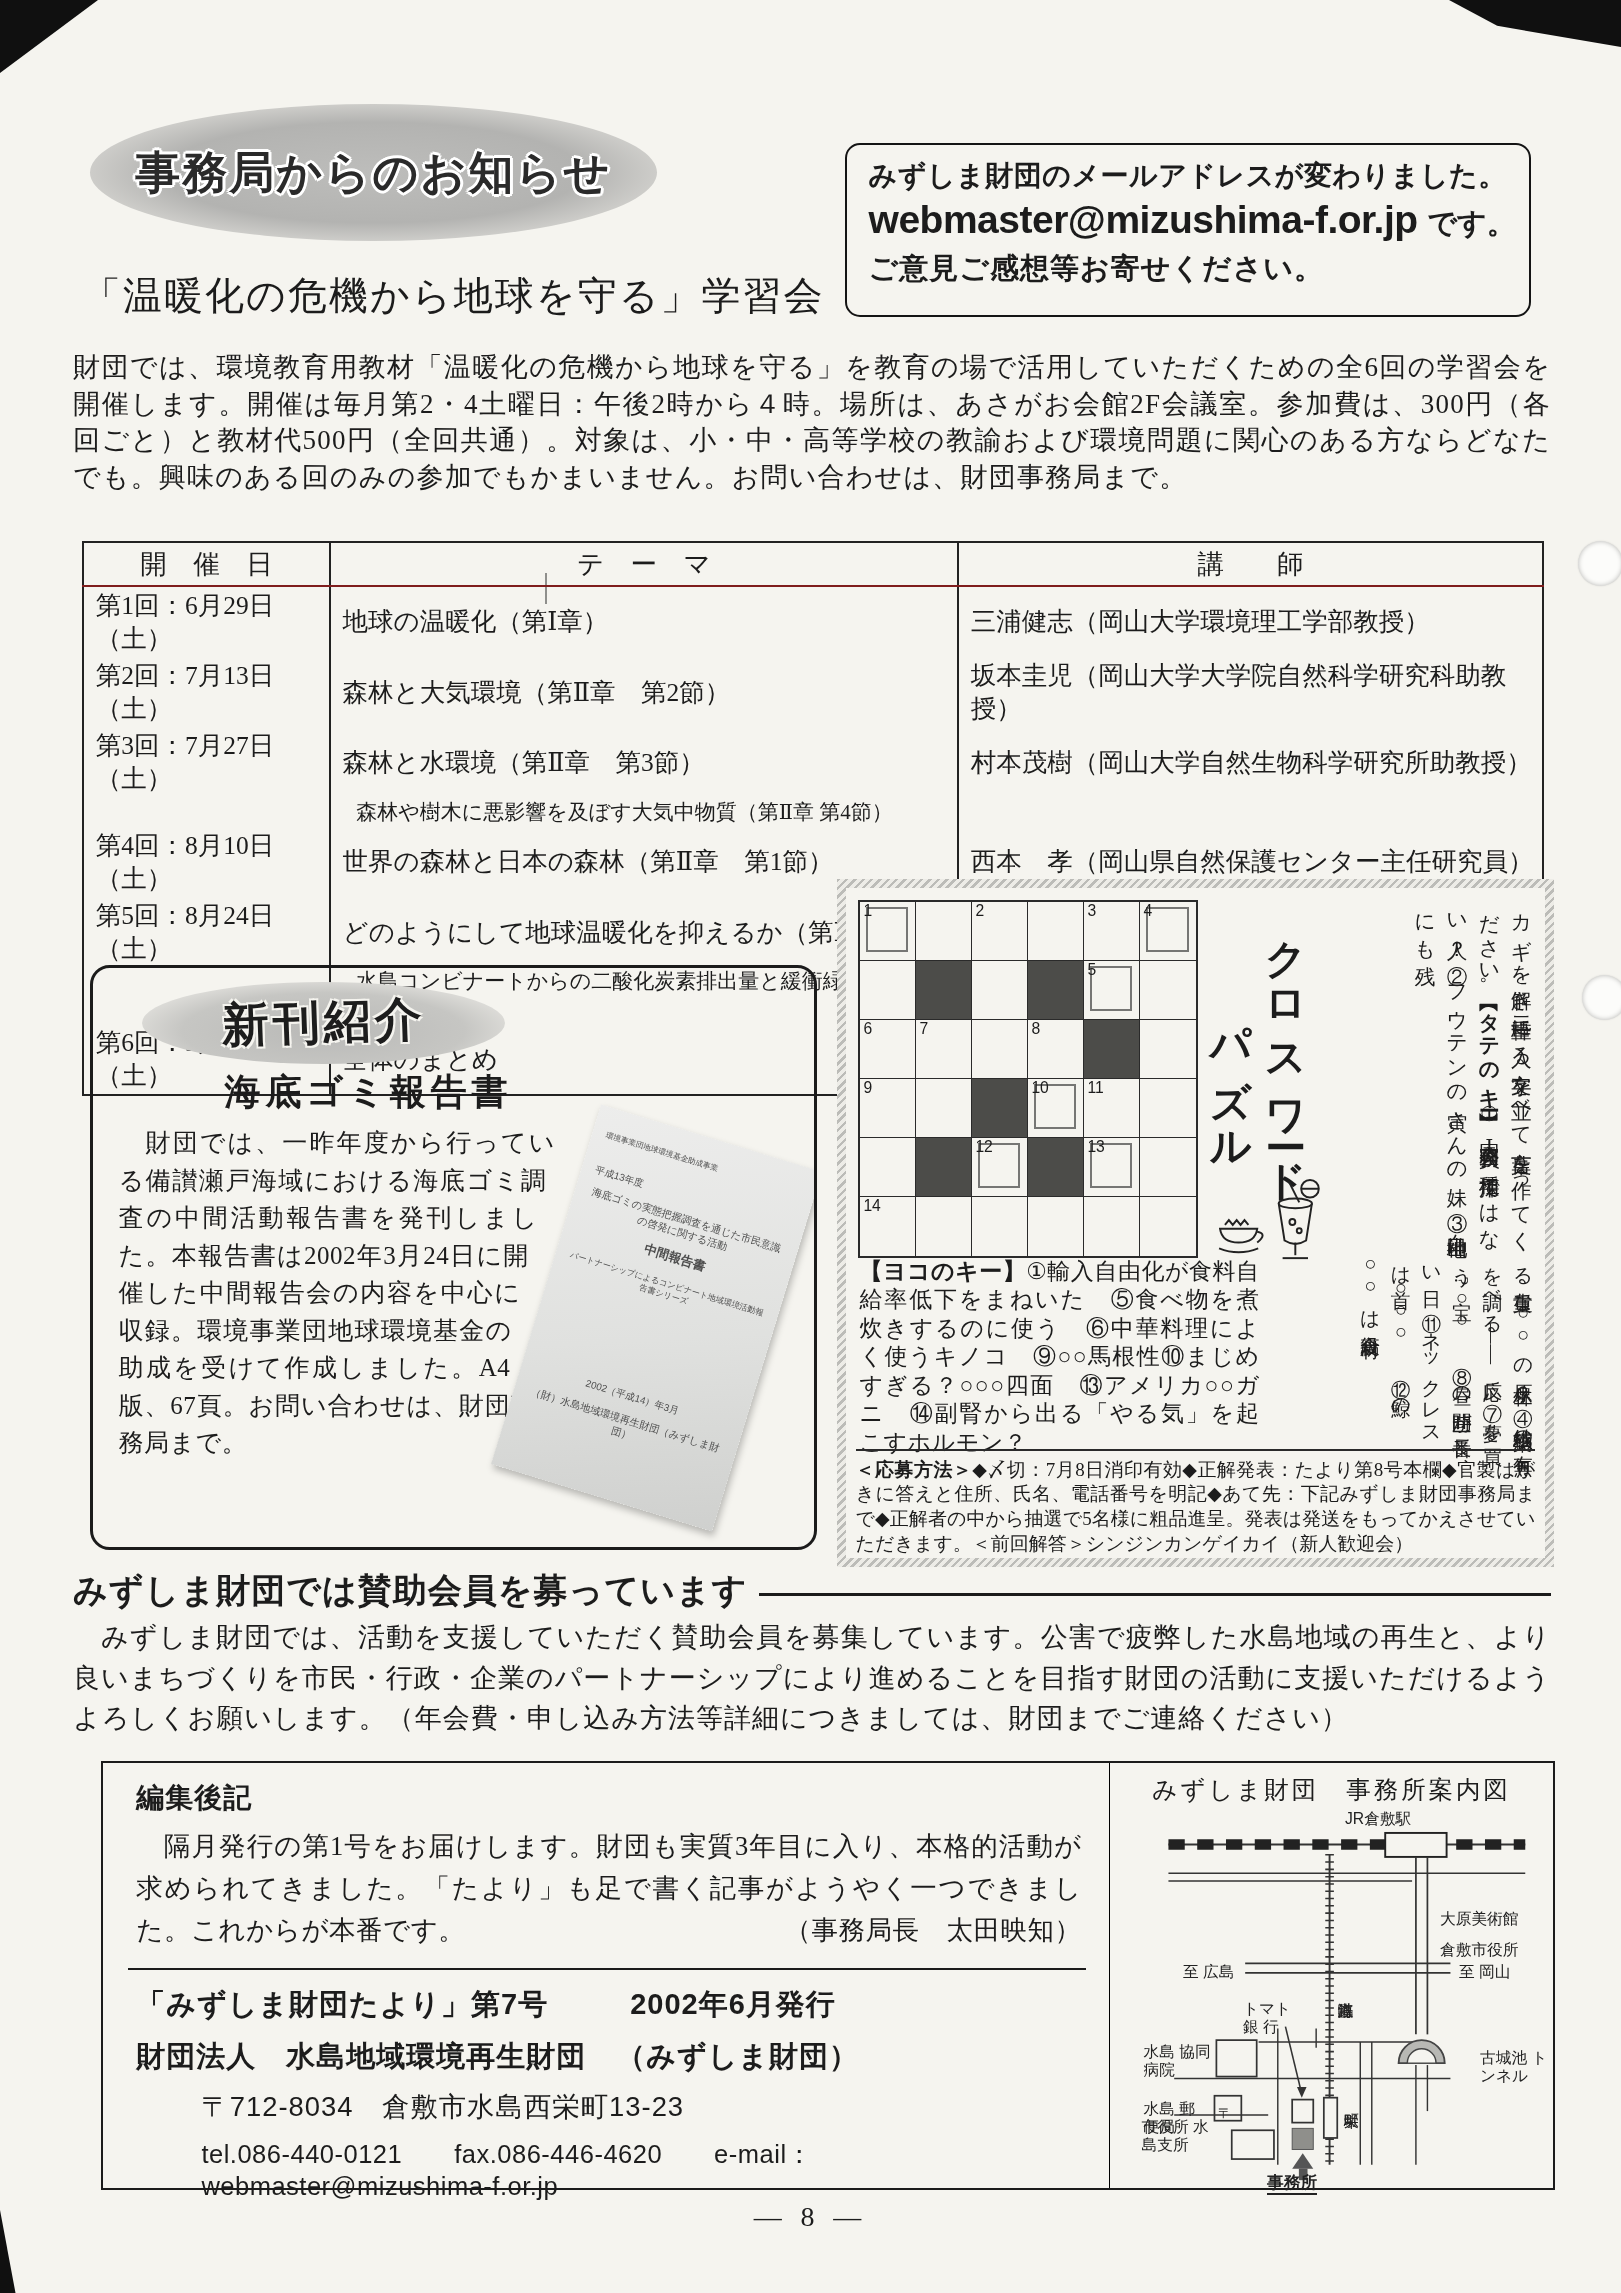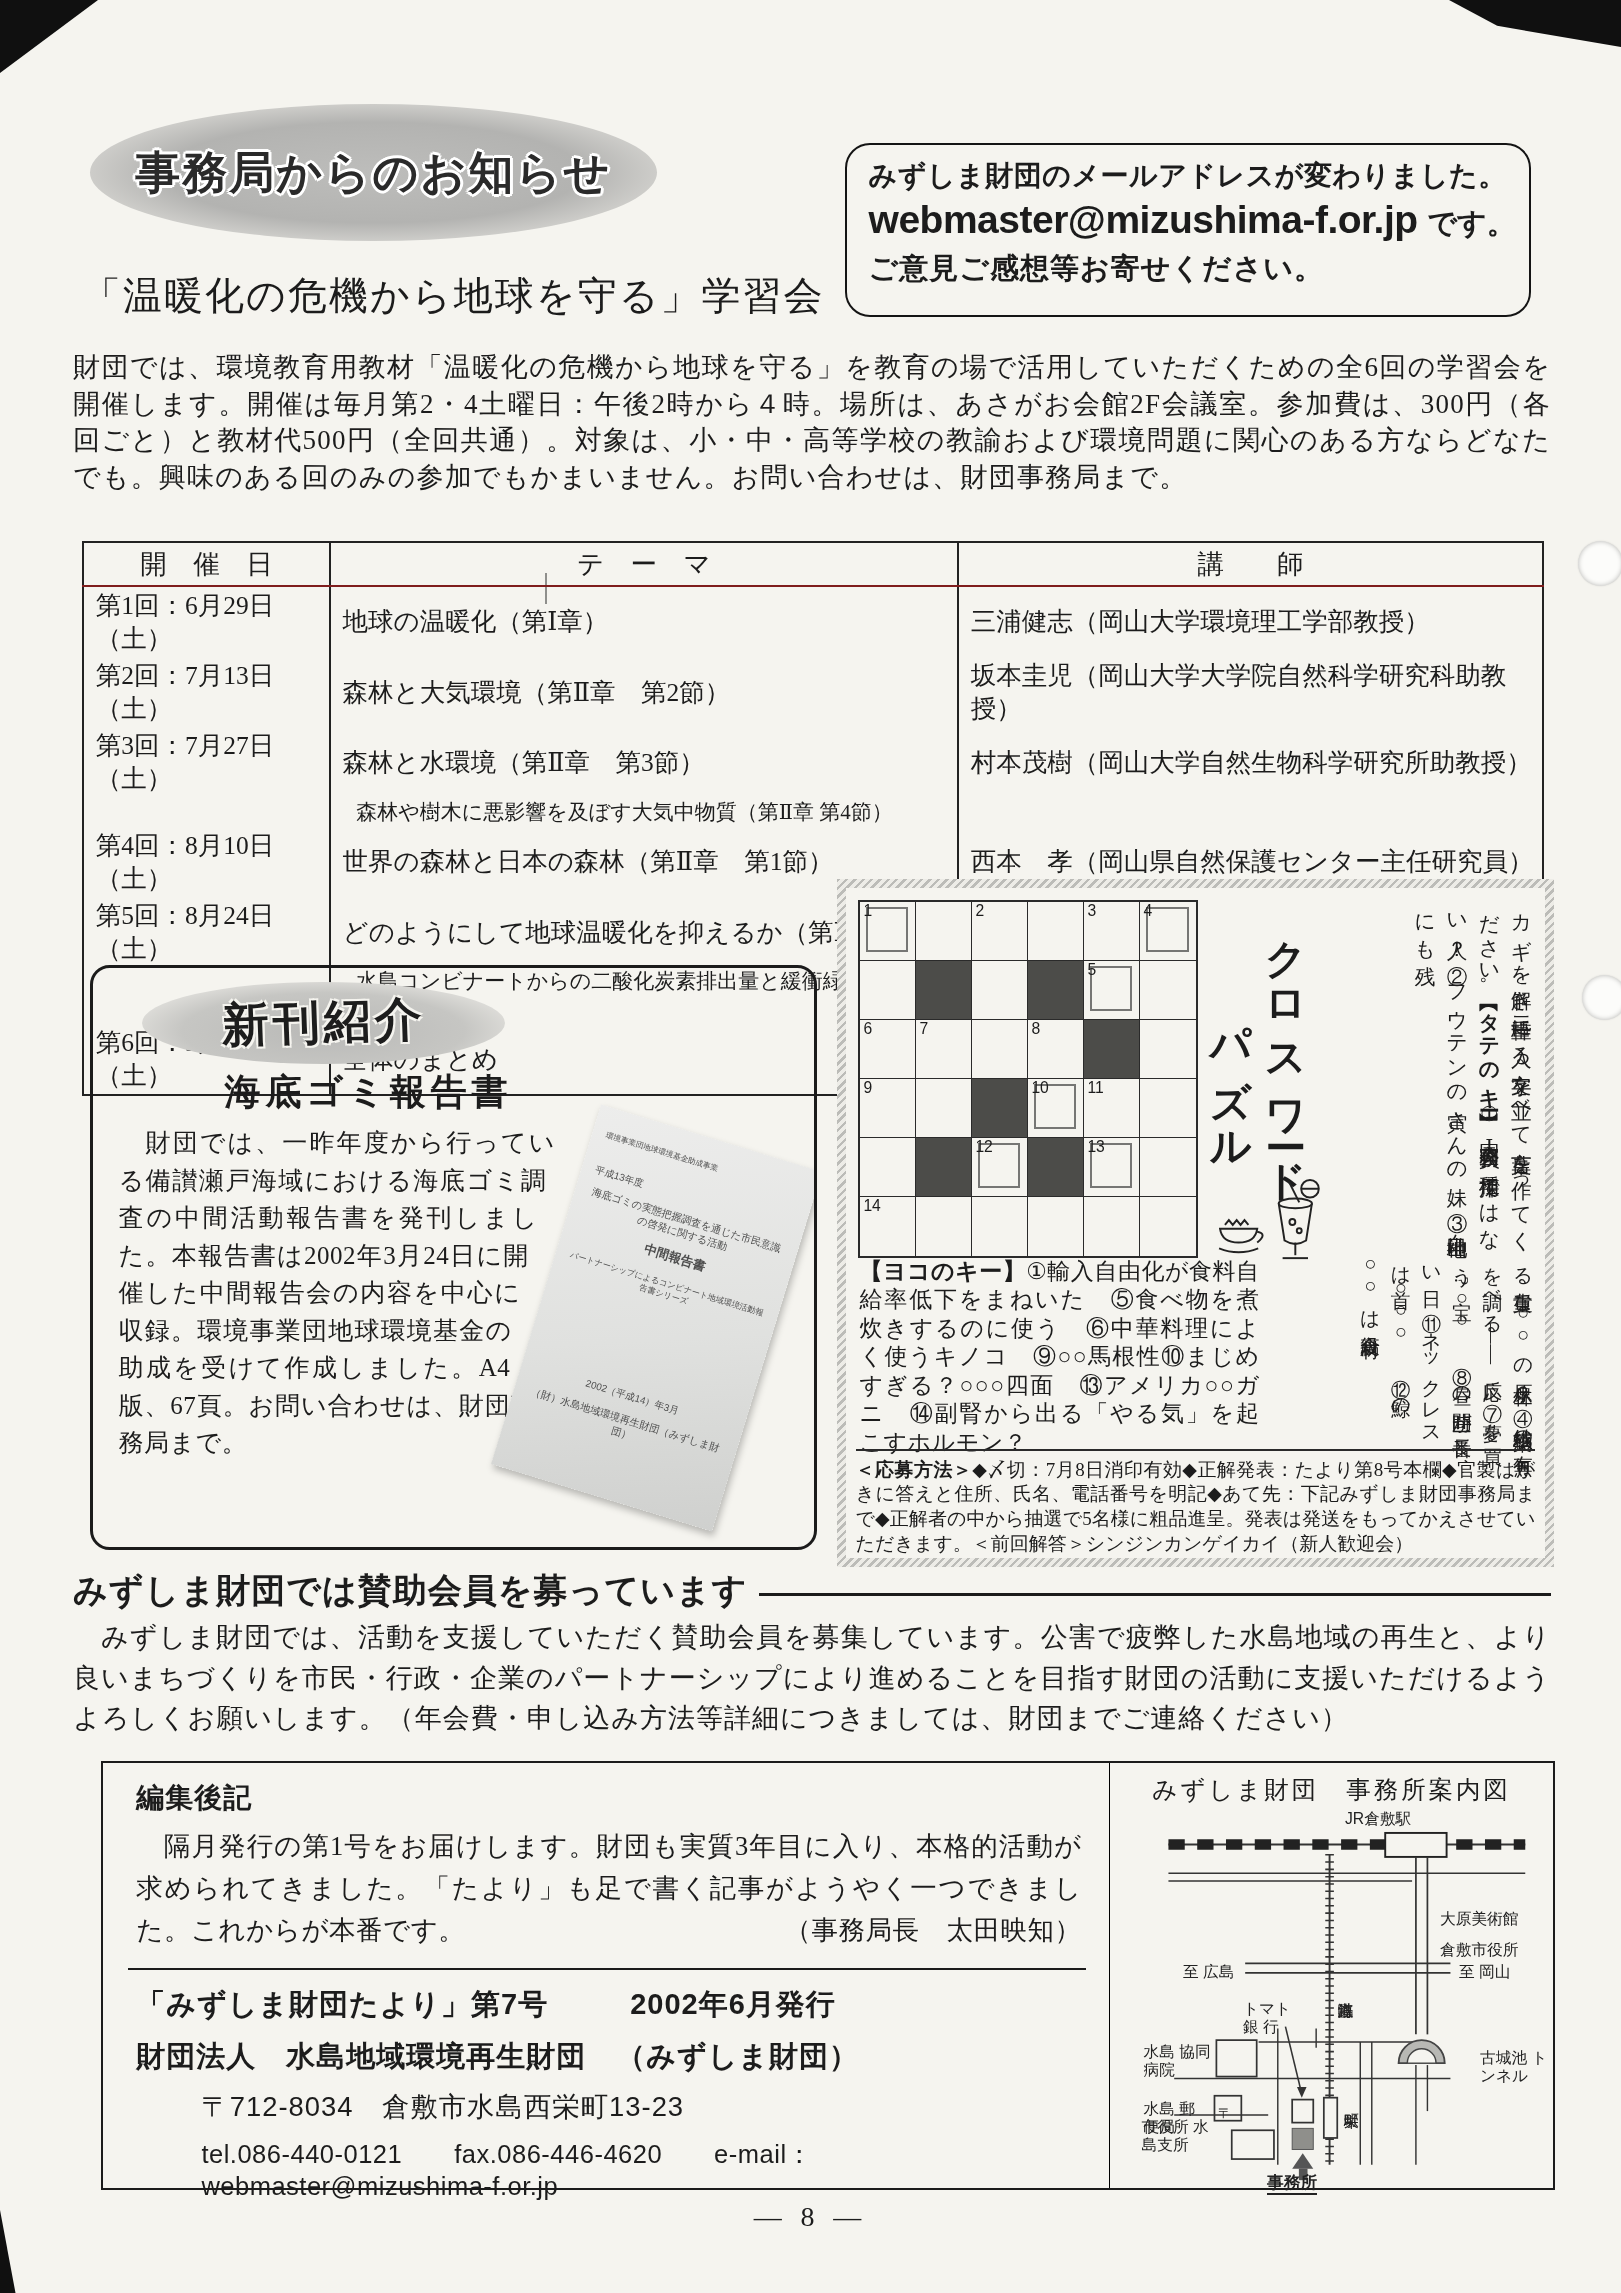--- a/index.html
+++ b/index.html
@@ -22,21 +22,21 @@
   
   .badge{position:absolute;left:90px;top:104px;width:567px;height:137px;border-radius:50%;
          display:flex;align-items:center;justify-content:center;
          background:radial-gradient(ellipse at 50% 50%,#bdbdbb 0%,#b3b3b1 52%,#dddcd8 82%,rgba(245,244,239,0) 100%);}
   .badge span{font-family:"Liberation Sans","DejaVu Sans",sans-serif;font-weight:bold;font-size:45px;
          color:#2a2a2a;letter-spacing:2px;
          text-shadow:-2px -2px 0 #fff,2px -2px 0 #fff,-2px 2px 0 #fff,2px 2px 0 #fff,2.9px 0 0 #fff,-2.9px 0 0 #fff,0 2.9px 0 #fff,0 -2.9px 0 #fff;}
 
   
   .email-box{position:absolute;left:845px;top:143px;width:686px;height:174px;border:2.9px solid #141414;
-             border-radius:25px;box-sizing:border-box;padding:11.8px 21.6px;
+             border-radius:15px;box-sizing:border-box;padding:11.8px 21.6px;
              font-family:"Liberation Sans","DejaVu Sans",sans-serif;}
   .eb-line1{font-weight:bold;font-size:28px;letter-spacing:0.5px;}
   .eb-line2{margin-top:2.9px;white-space:nowrap;}
   .eb-email{font-weight:bold;font-size:39px;letter-spacing:-0.5px;}
   .eb-suffix{font-weight:bold;font-size:29px;margin-left:9.8px;}
   .eb-line3{font-weight:bold;font-size:29px;margin-top:4.9px;letter-spacing:1px;}
 
   
   .seminar-title{position:absolute;left:82px;top:269px;font-size:39px;font-weight:normal;letter-spacing:2px;margin:0;}
   .seminar-body{position:absolute;left:73px;top:349px;width:1478px;margin:0;font-size:27px;

